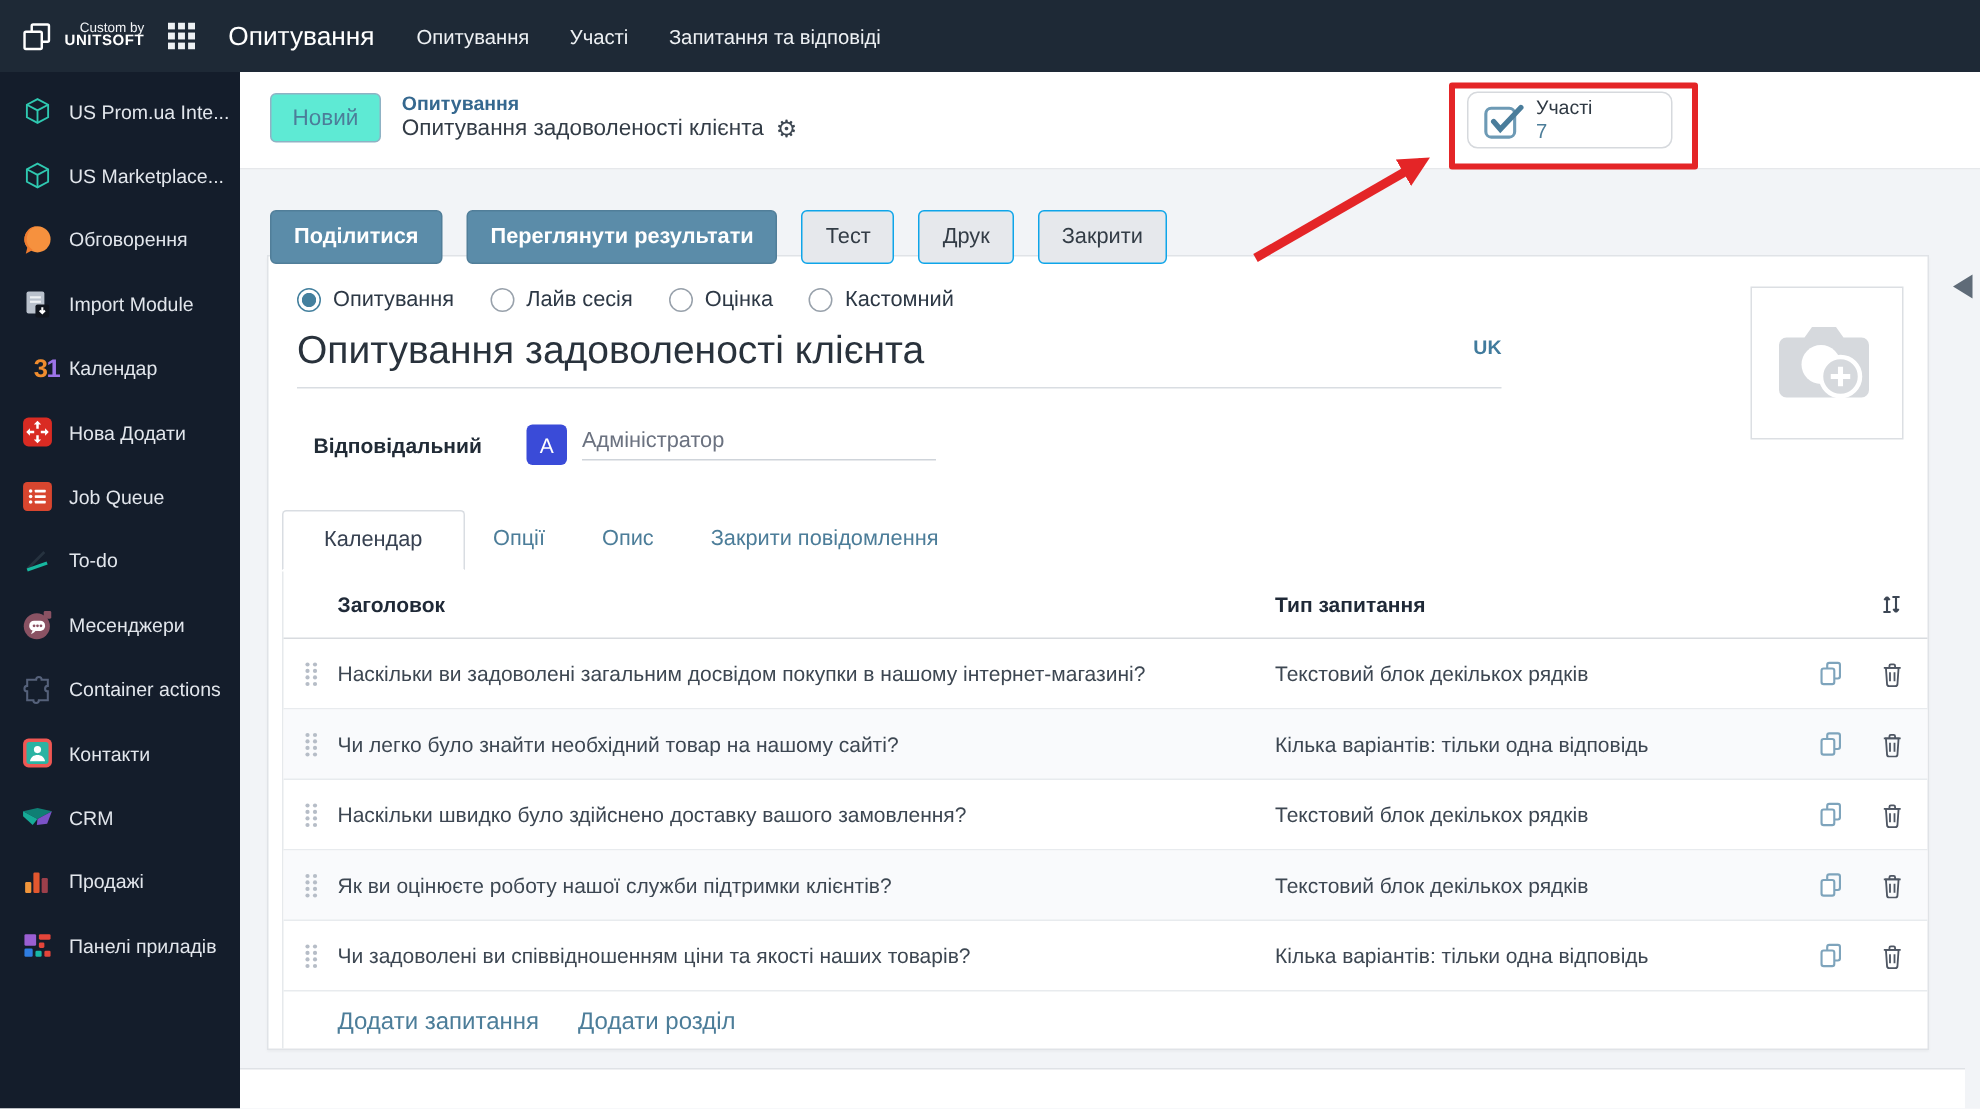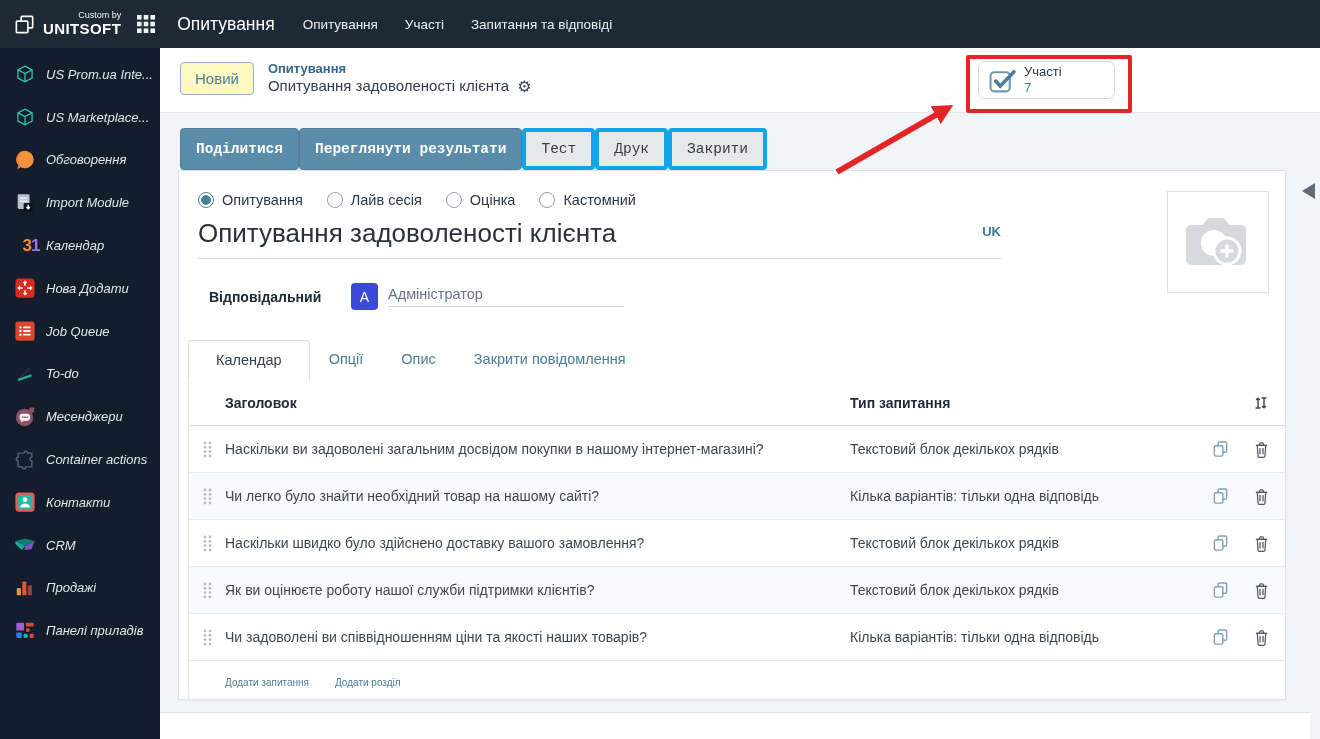--- a/index.html
+++ b/index.html
@@ -4,52 +4,52 @@
 <style>
   html,body{margin:0;padding:0;}
   body{width:1320px;height:739px;font-family:"Liberation Sans",sans-serif;overflow:hidden;background:#f2f4f7;}
   .page{position:relative;width:1320px;height:739px;overflow:hidden;background:#f2f4f7;}
 
   
   .topbar{position:absolute;top:0;left:0;right:0;height:48px;background:var(--topbar,#1e2936);display:flex;align-items:center;color:#fff;z-index:10;}
   .logo{display:flex;align-items:center;gap:7px;padding-left:13px;cursor:pointer;}
   .logo-text{display:flex;flex-direction:column;line-height:1.05;}
   .logo-small{font-size:9px;color:#f2f4f7;align-self:flex-end;}
-  .logo-big{font-size:15px;font-weight:bold;letter-spacing:.4px;text-align:center;}
+  .logo-big{font-size:10px;font-weight:bold;letter-spacing:.4px;text-align:center;}
   .apps-icon{margin-left:16px;display:flex;cursor:pointer;}
   .app-title{font-size:17.5px;margin-left:22px;cursor:pointer;white-space:nowrap;}
   .top-menu{display:flex;gap:27px;margin-left:28px;font-size:13.5px;color:#eef1f4;}
   .tm-item{cursor:pointer;white-space:nowrap;}
 
   
   .sidebar{position:absolute;top:48px;left:0;width:160px;bottom:0;background:var(--sidebar,#141d2b);padding-top:5px;box-sizing:border-box;z-index:9;}
   .sb-item{display:flex;align-items:center;gap:10px;height:42.8px;padding-left:13px;color:#e2e6ec;font-size:13px;cursor:pointer;}
   .sb-ico{width:23px;height:23px;display:flex;align-items:center;justify-content:center;flex:none;}
-  .sb-label{white-space:nowrap;overflow:hidden;font-style:italic;}
+  .sb-label{white-space:nowrap;overflow:hidden;}
   .cal31{font-weight:bold;font-size:17px;letter-spacing:-1px;font-family:"Liberation Sans",sans-serif;margin-left:13px;}
 
   
   .control-panel{position:absolute;left:160px;top:48px;right:0;height:64px;background:#fff;border-bottom:1px solid #e6e8eb;z-index:5;}
   .cp-left{display:flex;align-items:center;gap:14px;padding:13px 0 0 20px;}
-  .new-btn{background:#fef9c3;border:1px solid #8fb2c4;border-radius:4px;color:var(--link,#4c7d99);font-size:15px;padding:7px 14px;font-family:inherit;cursor:pointer;}
+  .new-btn{background:#5eead4;border:1px solid #8fb2c4;border-radius:4px;color:var(--link,#4c7d99);font-size:15px;padding:7px 14px;font-family:inherit;cursor:pointer;}
   .bc-col{display:flex;flex-direction:column;line-height:1.25;}
   .bc-parent{font-size:13px;font-weight:bold;color:#35688f;text-decoration:none;cursor:pointer;}
   .bc-current-row{display:flex;align-items:center;gap:8px;}
   .bc-current{font-size:15px;color:#333c46;}
   .gear{font-size:16px;color:#3d4752;cursor:pointer;line-height:1;}
   .smart-btn{position:absolute;left:818px;top:13px;width:137px;height:38px;background:#fff;border:1px solid #d6d9dd;border-radius:7px;display:flex;align-items:center;gap:8px;padding:0 10px;box-sizing:border-box;cursor:pointer;font-family:inherit;}
   .smart-col{display:flex;flex-direction:column;align-items:flex-start;line-height:1.15;}
   .smart-label{font-size:13px;color:#2f3943;}
   .smart-value{font-size:13.5px;color:var(--link,#4c7d99);}
 
   
-  .action-bar{position:absolute;left:180px;top:128px;display:flex;gap:0;z-index:4;font-family:Liberation Mono, monospace;}
+  .action-bar{position:absolute;left:180px;top:140px;display:flex;gap:16px;z-index:4;}
   .btn{border-radius:4px;font-size:14.5px;padding:9px 15px;font-family:inherit;cursor:pointer;white-space:nowrap;}
   .btn.primary{background:var(--accent,#5b8ca9);border:1px solid #517e99;color:#fff;font-weight:bold;}
-  .btn.secondary{background:#e6e8ec;border:4px solid #0ea5e9;color:#333c46;}
+  .btn.secondary{background:#e6e8ec;border:1px solid #0ea5e9;color:#333c46;}
 
   
   .sheet{position:absolute;left:178px;top:170px;width:1108px;height:530px;background:#fff;border:1px solid #e0e3e7;box-sizing:border-box;box-shadow:0 1px 2px rgba(0,0,0,.04);z-index:3;}
   .radio-row{position:absolute;left:19px;top:21px;display:flex;align-items:center;gap:24px;}
   .radio-opt{display:flex;align-items:center;gap:8px;font-size:14.5px;color:#2d3845;cursor:pointer;}
   .radio{width:16px;height:16px;border-radius:50%;border:1px solid #98a1ab;background:#fff;box-sizing:border-box;flex:none;}
   .radio.sel{border:1.5px solid #44809e;background:radial-gradient(circle,#44809e 0 4.5px,#fff 5px);}
   .title-row{position:absolute;left:19px;top:47px;width:803px;display:flex;justify-content:space-between;align-items:flex-start;border-bottom:1px solid #d9dde2;padding-bottom:9px;}
   .sheet-title{font-size:26px;color:#29323c;cursor:text;}
   .lang-tag{font-size:13px;font-weight:bold;color:#417b9d;margin-top:6px;cursor:pointer;}
@@ -68,21 +68,21 @@
   
   .t-grid{display:grid;grid-template-columns:36px 1fr 352px 36px 47px;align-items:center;}
   .t-header{height:44px;border-bottom:1px solid #d8dbdf;font-size:14px;font-weight:bold;color:#1f2937;}
   .th-icons{display:flex;justify-content:flex-end;padding-right:16px;grid-column:4/6;cursor:pointer;}
   .t-row{height:46px;border-bottom:1px solid #e8ebee;font-size:14px;color:#3d4752;cursor:pointer;}
   .t-row:nth-child(even){background:#f9fafc;}
   .cell-handle{display:flex;justify-content:center;cursor:grab;}
   .cell-title,.cell-type{overflow:hidden;white-space:nowrap;text-overflow:ellipsis;padding-right:12px;}
   .cell-icon{display:flex;justify-content:center;cursor:pointer;}
   .t-footer{height:42px;display:flex;align-items:center;gap:26px;padding-left:36px;}
-  .t-link{font-size:10px;color:var(--link,#4c7d99);cursor:pointer;text-decoration:none;}
+  .t-link{font-size:16px;color:var(--link,#4c7d99);cursor:pointer;text-decoration:none;}
 
   
   .chatter{position:absolute;left:160px;top:712px;right:10px;bottom:0;background:#fff;border-top:1px solid #dfe2e6;z-index:2;}
   .collapse-tri{position:absolute;left:1302px;top:183px;width:0;height:0;border-top:8px solid transparent;border-bottom:8px solid transparent;border-right:13px solid #5f6b78;cursor:pointer;z-index:6;}
 
   
   .anno-rect{position:absolute;left:966px;top:55px;width:158px;height:50px;border:4px solid var(--annotation,#e42527);border-radius:2px;z-index:40;pointer-events:none;}
   .anno-arrow{position:absolute;left:0;top:0;z-index:39;pointer-events:none;}
 </style>
 </head>

